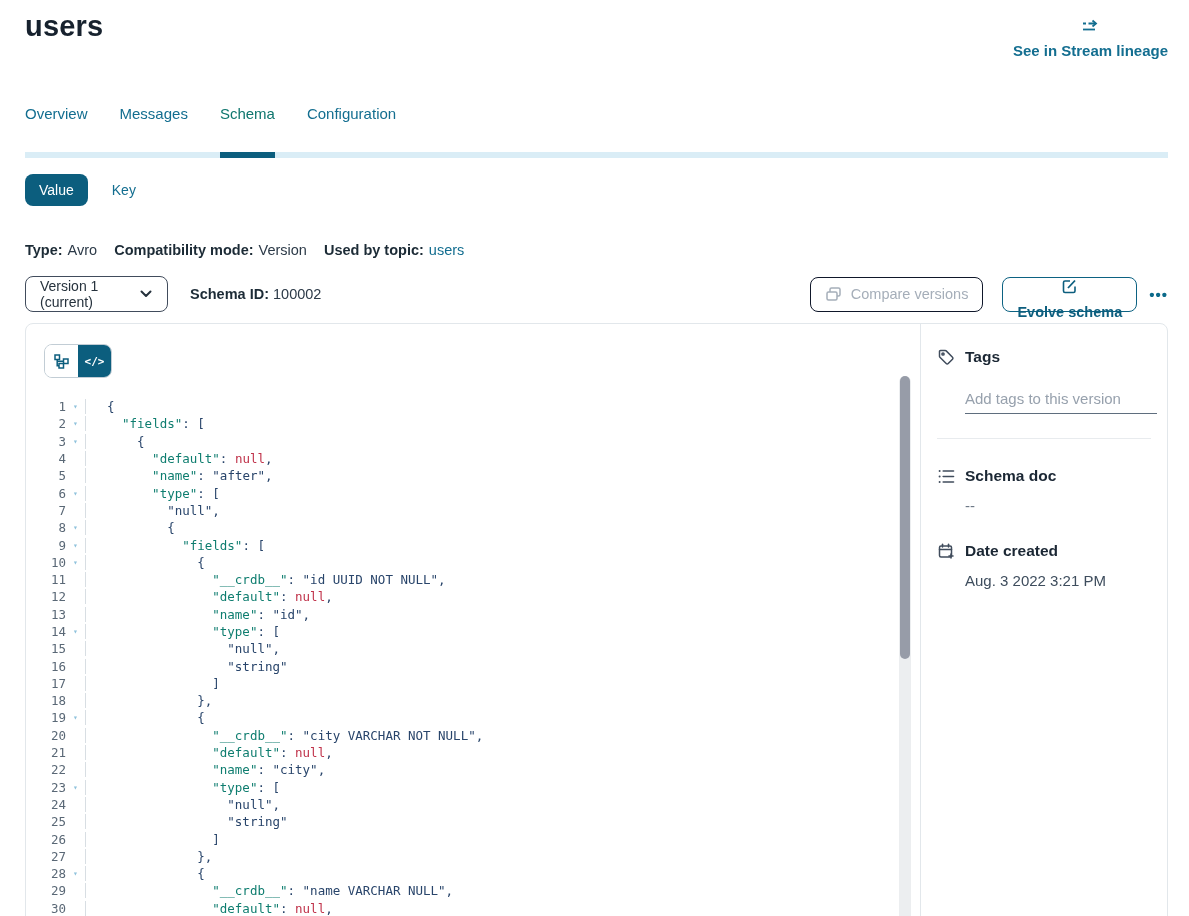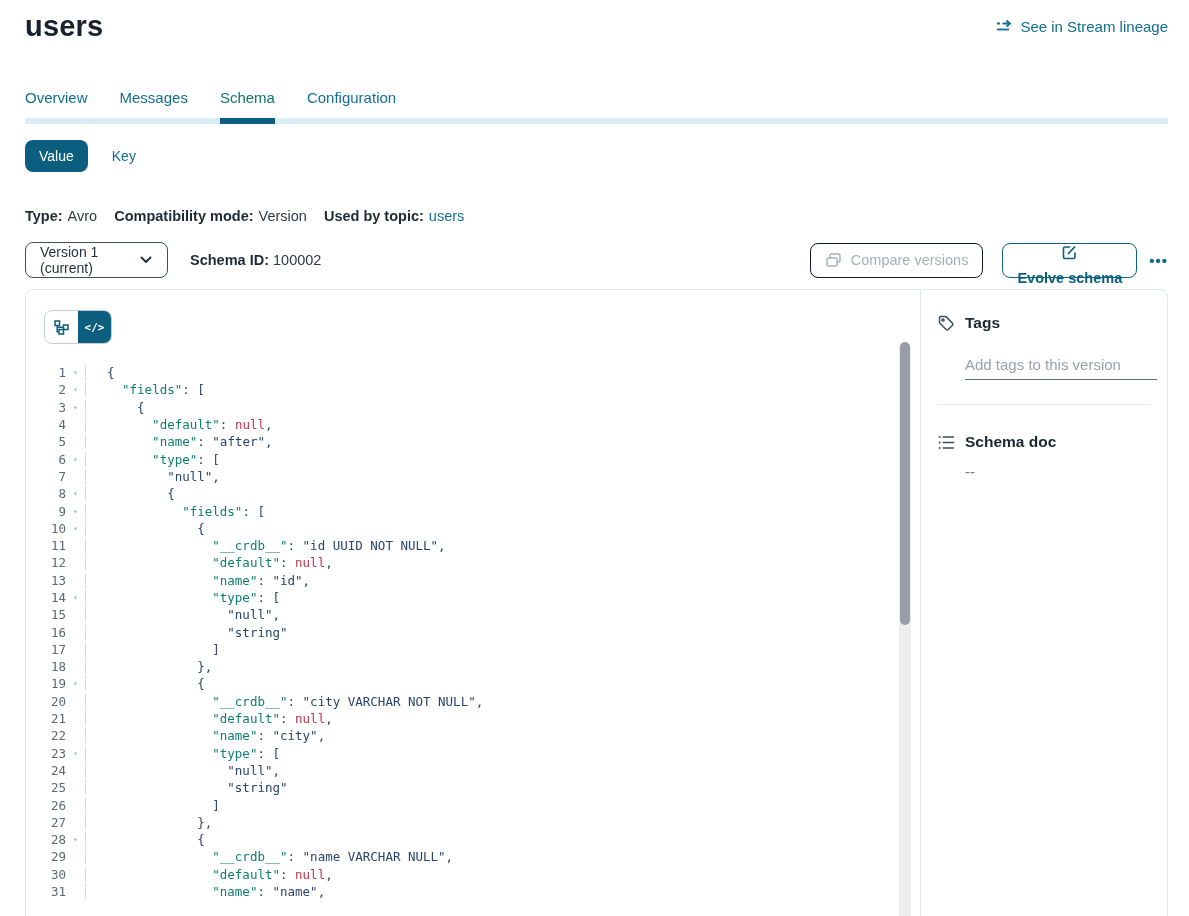--- a/index.html
+++ b/index.html
@@ -4,25 +4,25 @@
 <style>
   * { margin:0; padding:0; box-sizing:border-box; }
   html,body { width:1189px; height:916px; overflow:hidden; background:#ffffff;
     font-family:"Liberation Sans", sans-serif; color:#1f2e3d; }
   .shell { width:1143px; margin-left:25px; padding-top:10px; }
 
   
   .hdr { display:flex; justify-content:space-between; align-items:flex-start; }
   .hdr h1 { font-size:29px; font-weight:700; color:#17222e; letter-spacing:.2px; }
   .lineage { display:inline-flex; align-items:center; gap:7px; margin-top:7px;
-    color:#136e90; font-size:15px; font-weight:400; text-decoration:none; cursor:pointer; }
+    color:#136e90; font-size:15px; font-weight:700; text-decoration:none; cursor:pointer;flex-direction:column; }
 
   
   .tabs { position:relative; margin-top:46px; }
-  .tabrow { display:flex; gap:32px; padding-bottom:12px; }
+  .tabrow { display:flex; gap:32px; padding-bottom:30px; }
   .tab { font-size:15px; font-weight:500; color:#136e90; text-decoration:none; cursor:pointer; }
   .tab.active { color:#0f766e; }
   .tab-track { position:relative; height:6px; background:#daedf6; width:1143px; }
   .tab-bar { position:absolute; top:0; height:6px; background:#0c5e7e; }
 
   
   .vk { margin-top:16px; display:flex; align-items:center; gap:24px; }
   .btn-value { background:#0c5e7e; color:#fff; border:none; border-radius:8px;
     font-size:14px; padding:8px 14px; min-width:56px; cursor:pointer;
     font-family:"Liberation Sans", sans-serif; }
@@ -262,16 +262,31 @@
                 <path d="M5.2 7.5 H15.5"></path>
               <circle cx="1.6" cy="13" r="1" fill="#404c5c" stroke="none"></circle>
                 <path d="M5.2 13 H15.5"></path>
             </svg>
           </span>
           <span class="ttl">Schema doc</span>
         </div>
         <div class="sec-val dim">--</div>
       </div>
 
+      <div class="sec">
+        <div class="sec-hd">
+          <span class="sec-ic">
+            <svg width="17" height="17" viewBox="0 0 17 17" fill="none" stroke="#404c5c" stroke-width="1.5" stroke-linecap="round">
+              <rect x="1.5" y="3" width="12" height="11" rx="1.5"></rect>
+              <path d="M4.5 1.2 V4"></path>
+                <path d="M10.5 1.2 V4"></path>
+                <path d="M1.5 6.5 H13.5"></path>
+              <path d="M13 11 v4 M11 13 h4" stroke-width="1.6"></path>
+            </svg>
+          </span>
+          <span class="ttl">Date created</span>
+        </div>
+        <div class="sec-val">Aug. 3 2022 3:21 PM</div>
+      </div>
 
     </aside>
   </div>
 </div>
 
 </body></html>

